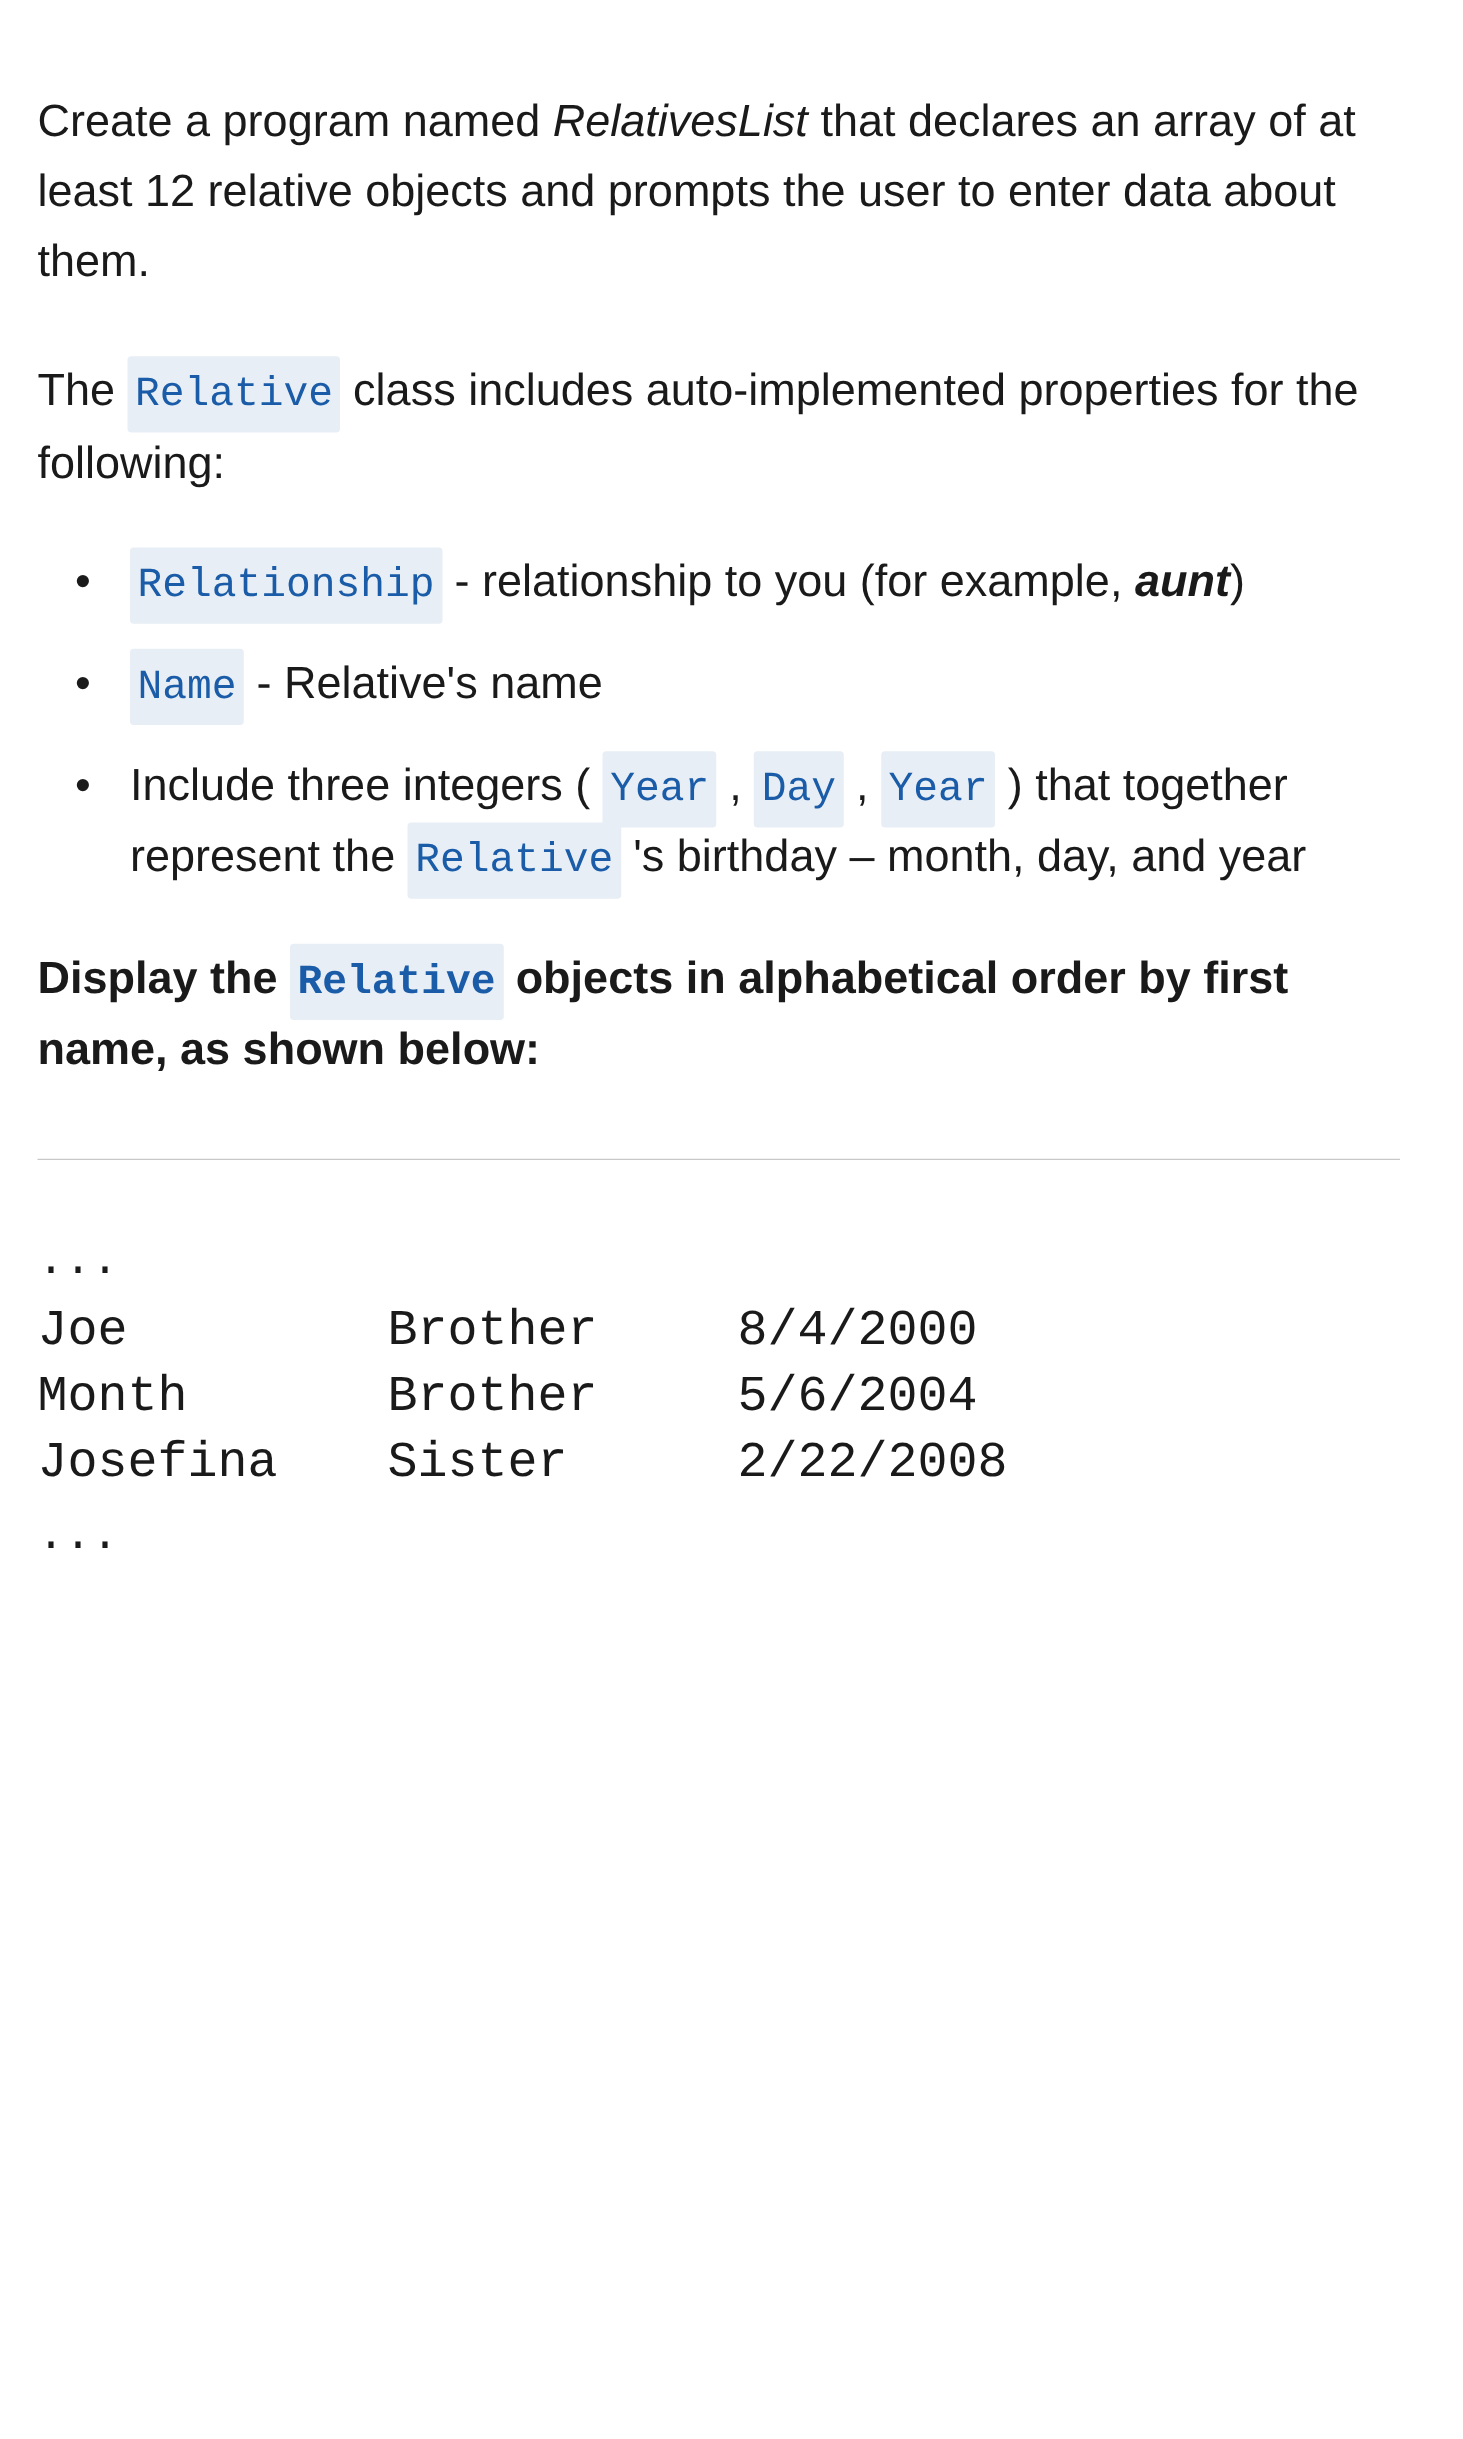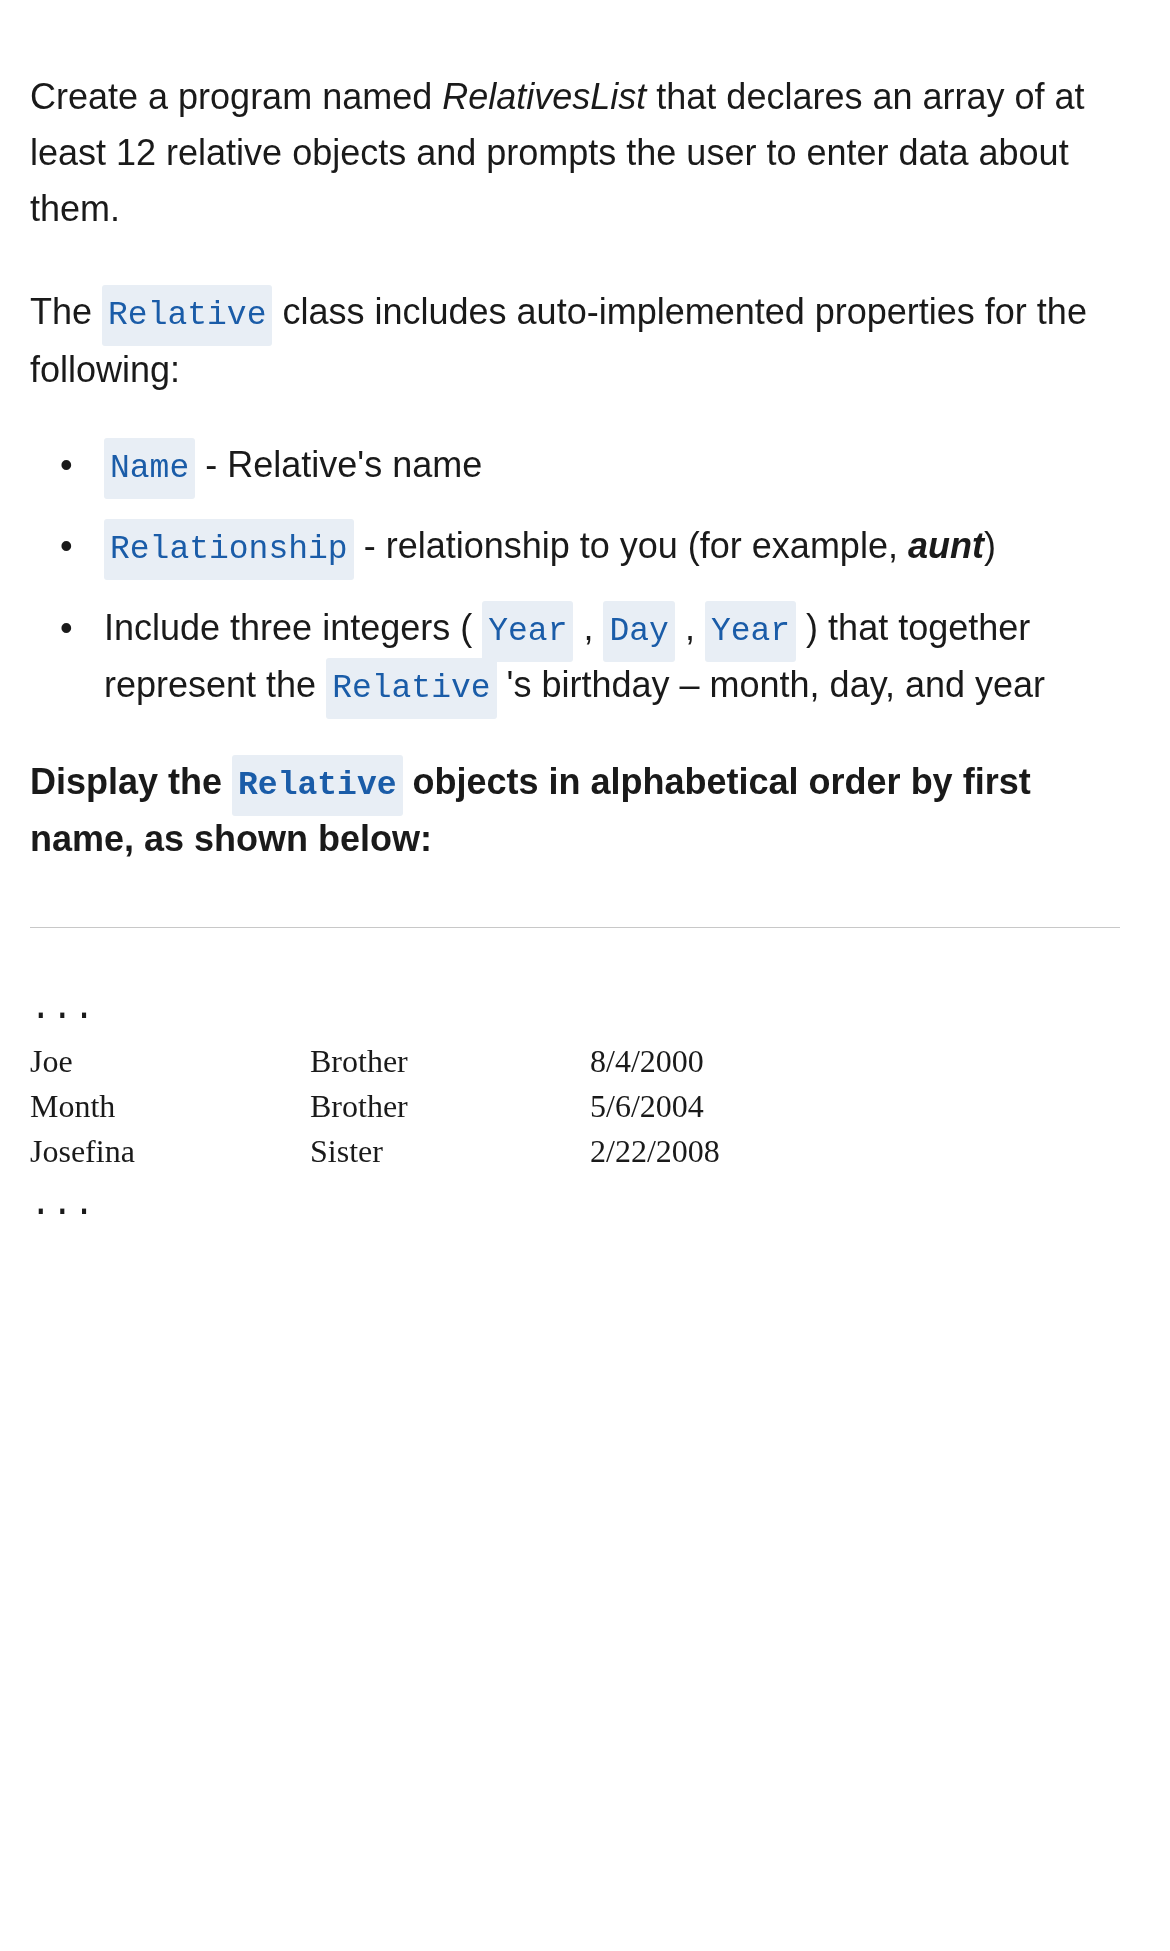--- a/index.html
+++ b/index.html
@@ -104,22 +104,22 @@
       margin-bottom: 10px;
     }
 
     .data-table {
       width: 100%;
       border-collapse: collapse;
       margin-top: 8px;
     }
 
     .data-table td {
-      font-family: Liberation Serif, serif;
-      font-size: 32px;
+      font-family: Liberation Mono, monospace;
+      font-size: 40px;
       color: #1a1a1a;
       padding: 4px 0;
       vertical-align: top;
       margin-left: 37px;
     }
 
     .data-table .col-name {
       width: 280px;
     }
 
@@ -146,26 +146,26 @@
   <p class="intro-paragraph">
     Create a program named <span class="italic-text">RelativesList</span> that declares an array of at least 12 relative objects and prompts the user to enter data about them.
   </p>
 
   <p class="relative-class-para">
     The <span class="code-inline">Relative</span> class includes auto-implemented properties for the following:
   </p>
 
   <ul class="bullet-list">
     <li>
+      <span class="code-inline">Relationship</span>
+      <span> - relationship to you (for example, <strong class="bold-italic">aunt</strong>)</span>
+    </li>
+    <li>
       <span class="code-inline">Name</span>
       <span> - Relative's name</span>
-    </li>
-    <li>
-      <span class="code-inline">Relationship</span>
-      <span> - relationship to you (for example, <strong class="bold-italic">aunt</strong>)</span>
     </li>
     <li>
       Include three integers ( <span class="code-inline">Year</span> , <span class="code-inline">Day</span> , <span class="code-inline">Year</span> ) that together represent the <span class="code-inline">Relative</span> 's birthday – month, day, and year
     </li>
   </ul>
 
   <p class="display-para">
     Display the <span class="code-inline">Relative</span> objects in alphabetical order by first name, as shown below:
   </p>
 

